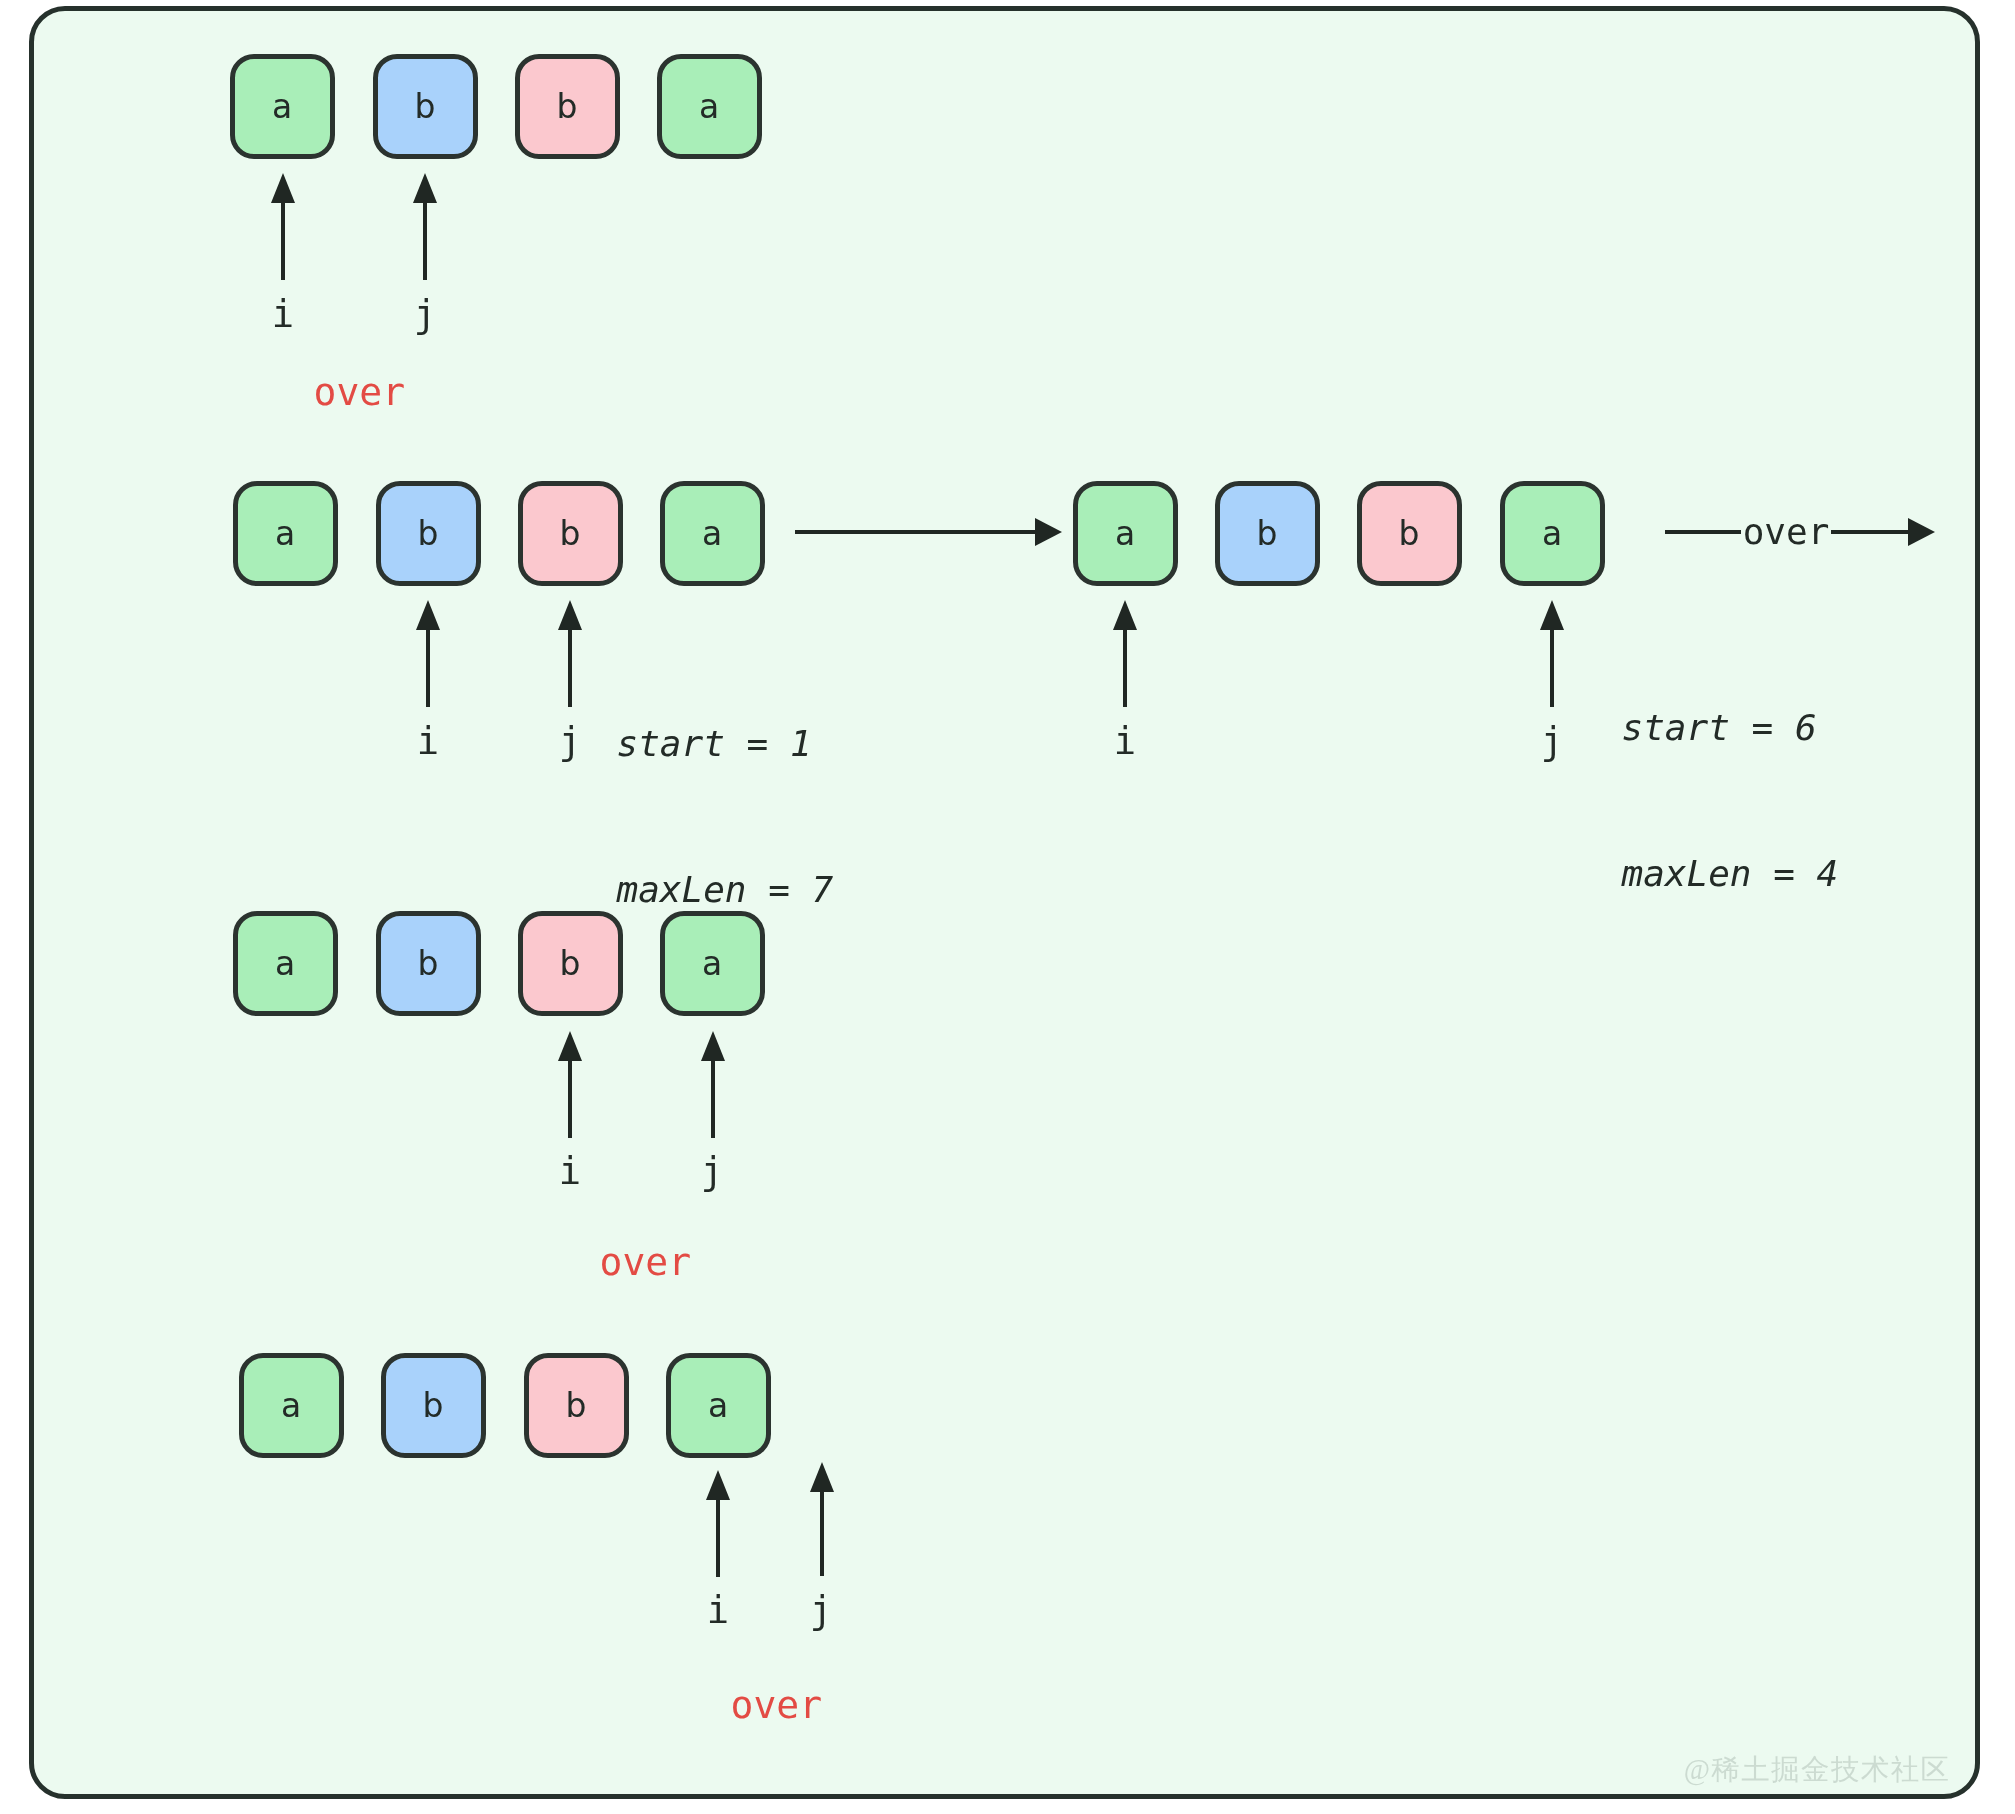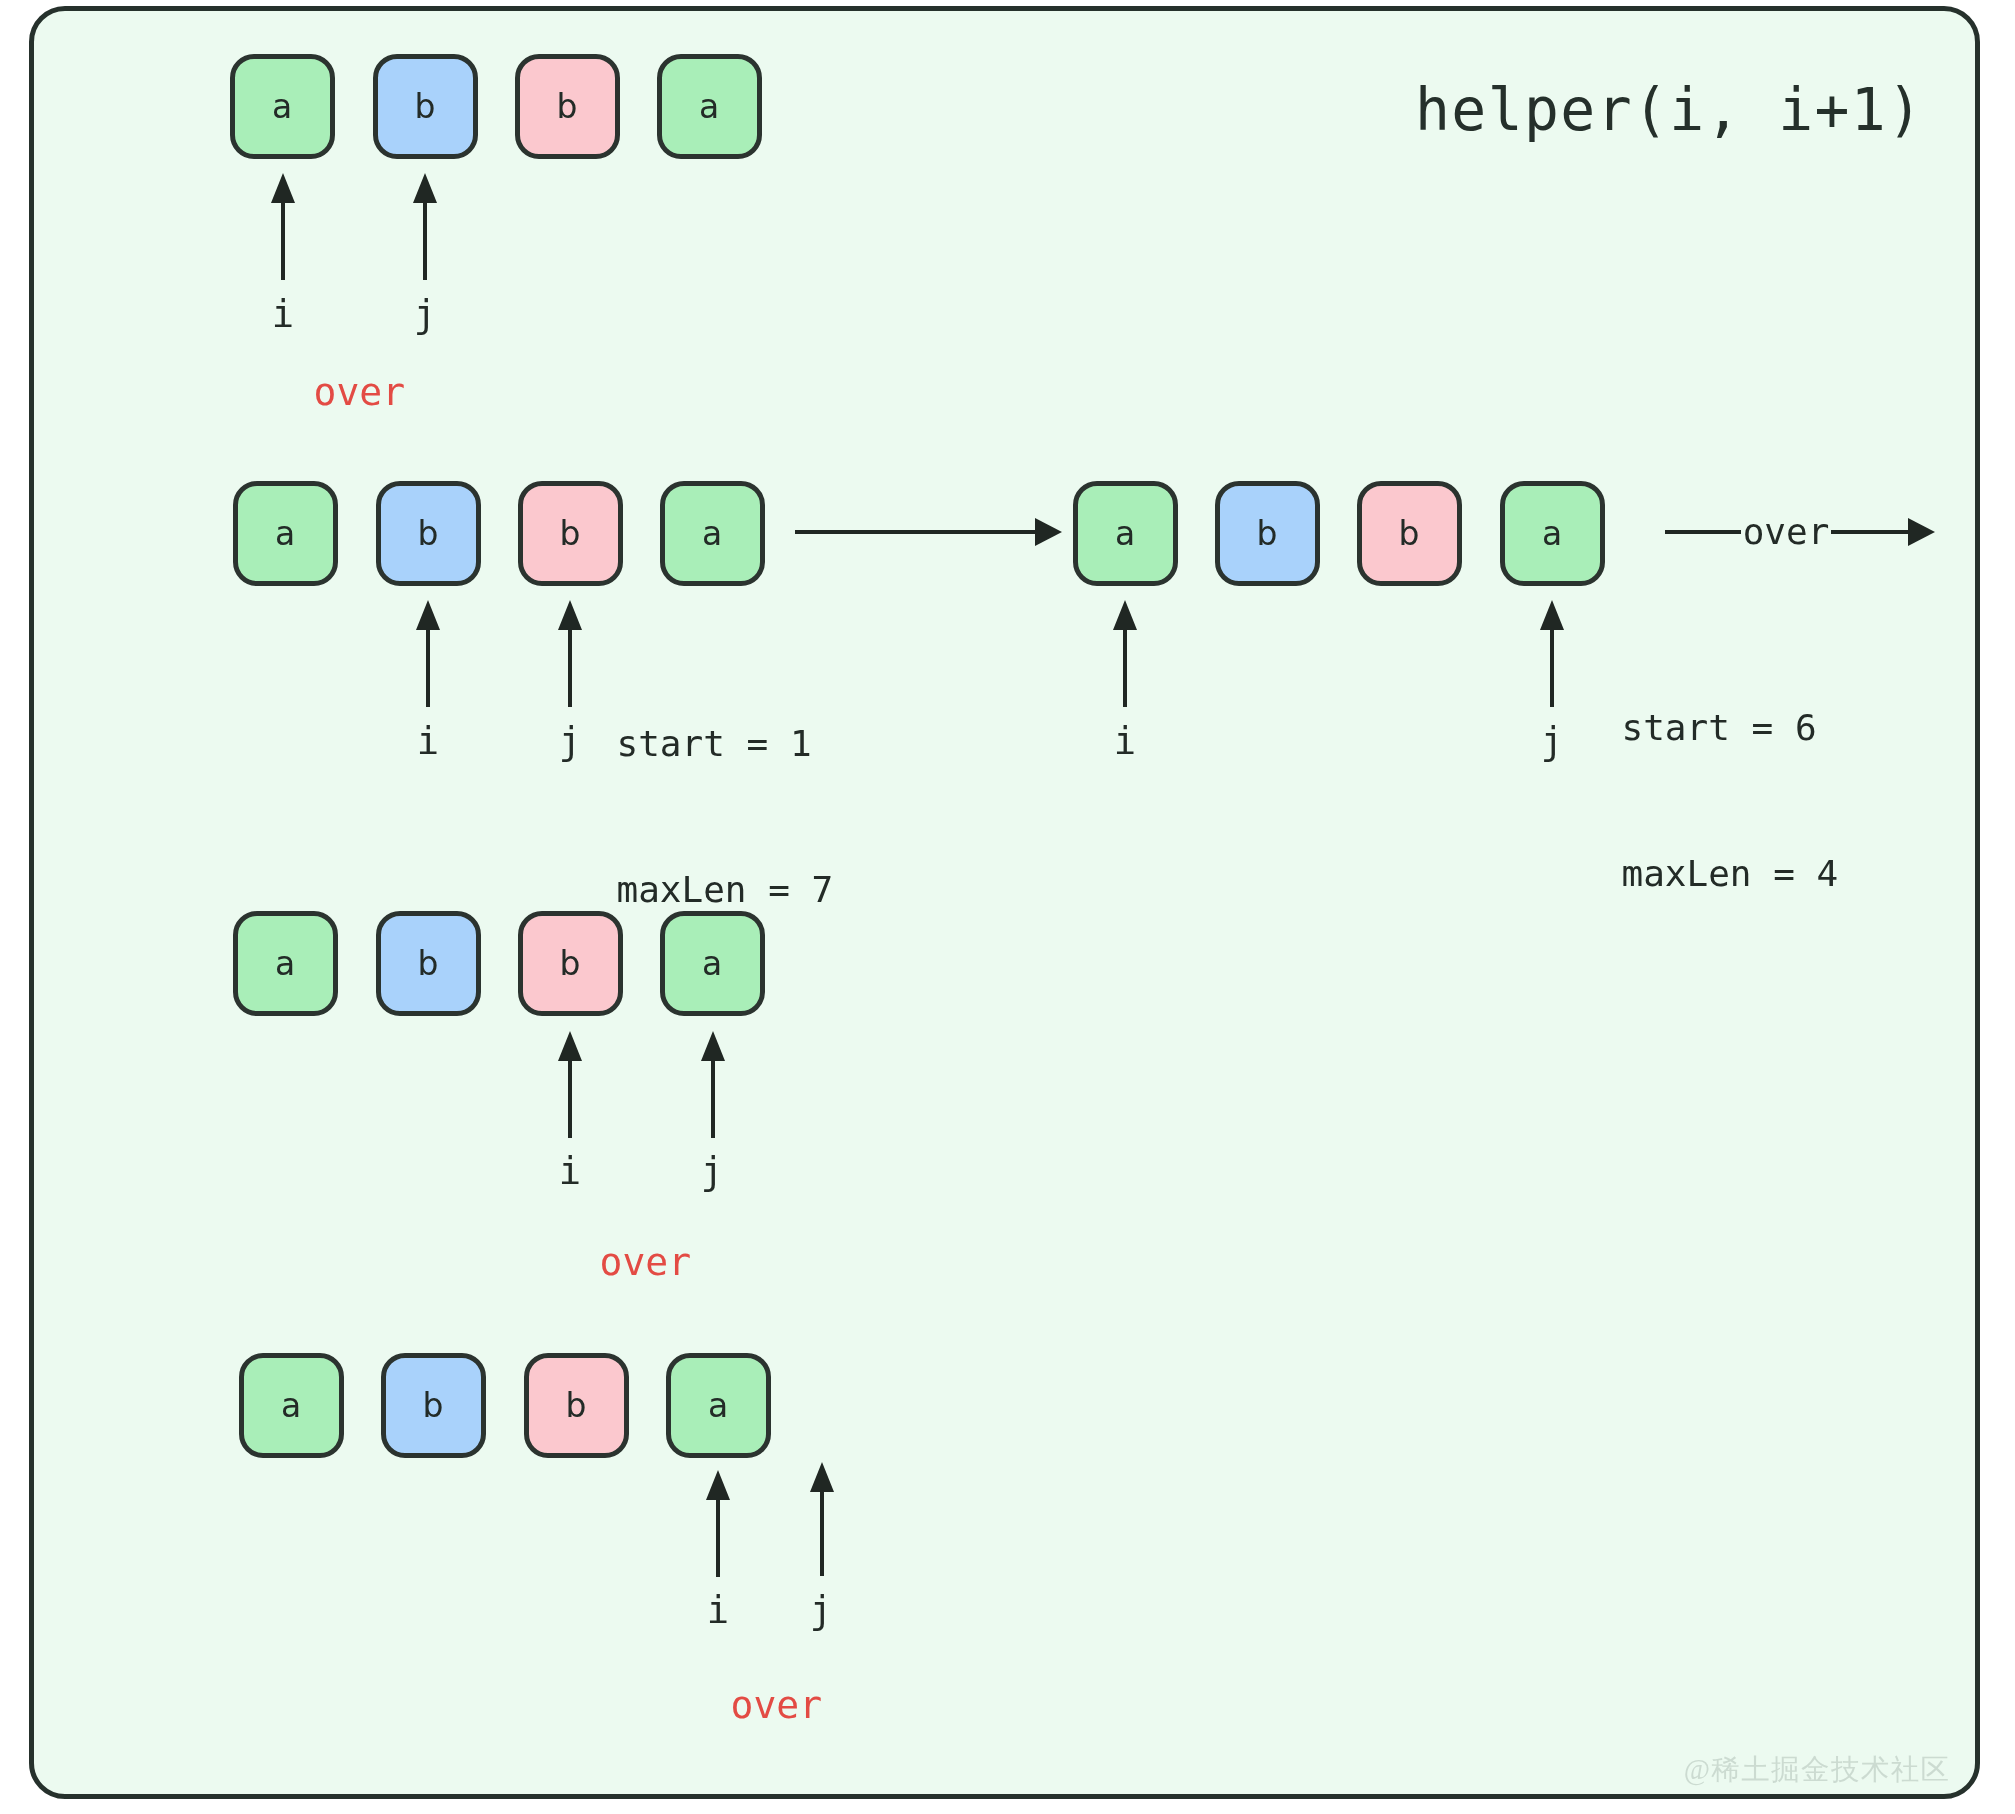--- a/index.html
+++ b/index.html
@@ -101,20 +101,21 @@
   }
 
   
   .state {
     position: absolute;
     font-size: 36px;
     line-height: 1.35;
     color: #232b27;
     font-family: "DejaVu Sans Mono", "Liberation Mono", monospace;
     white-space: pre;
+    font-style: italic;
   }
 
   
   .harrow {
     position: absolute;
     height: 28.5px;
     display: flex;
     align-items: center;
   }
   .harrow .hline {
@@ -148,21 +149,20 @@
     color: rgba(90, 110, 98, 0.22);
     font-family: Liberation Serif, serif;
     letter-spacing: 1.4px;
   }
 </style>
 </head>
 <body>
 
 <div id="canvas">
 
-  <div id="diagram-title">helper(i, i+1)</div>
 
   <div>
 
     <div class="cell green" style="left:196px; top:43px;">a</div>
     <div class="cell blue" style="left:339px; top:43px;">b</div>
     <div class="cell pink" style="left:481px; top:43px;">b</div>
     <div class="cell green" style="left:623px; top:43px;">a</div>
 
     <div class="varrow" style="left:237px; top:162px; height:107px;">
       <span class="head"></span>

